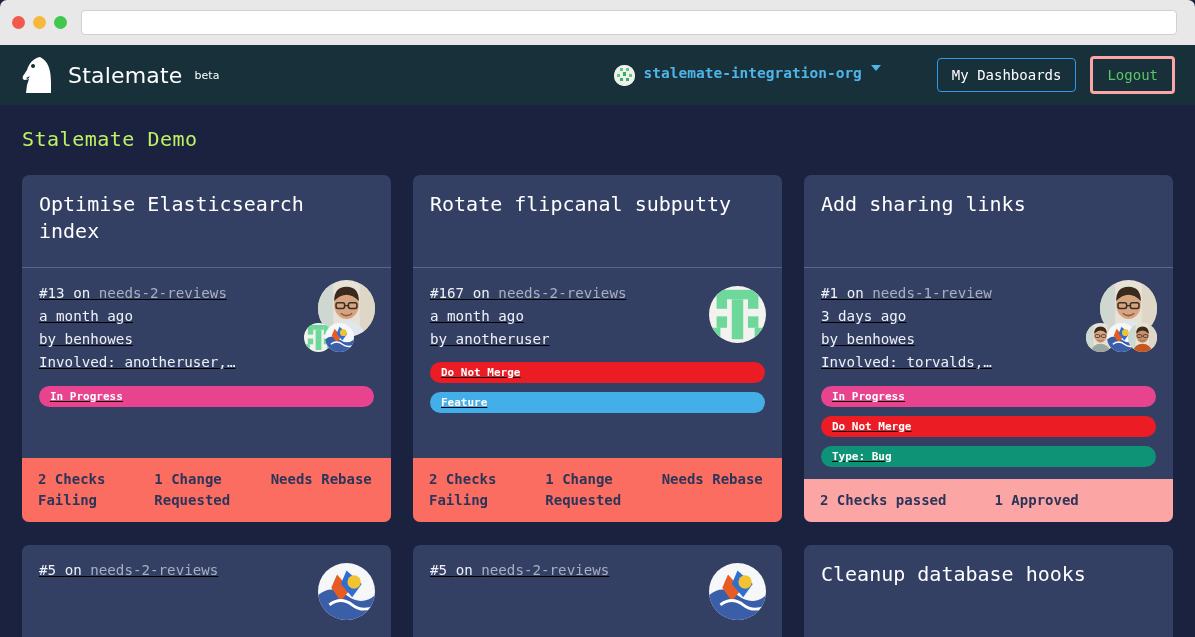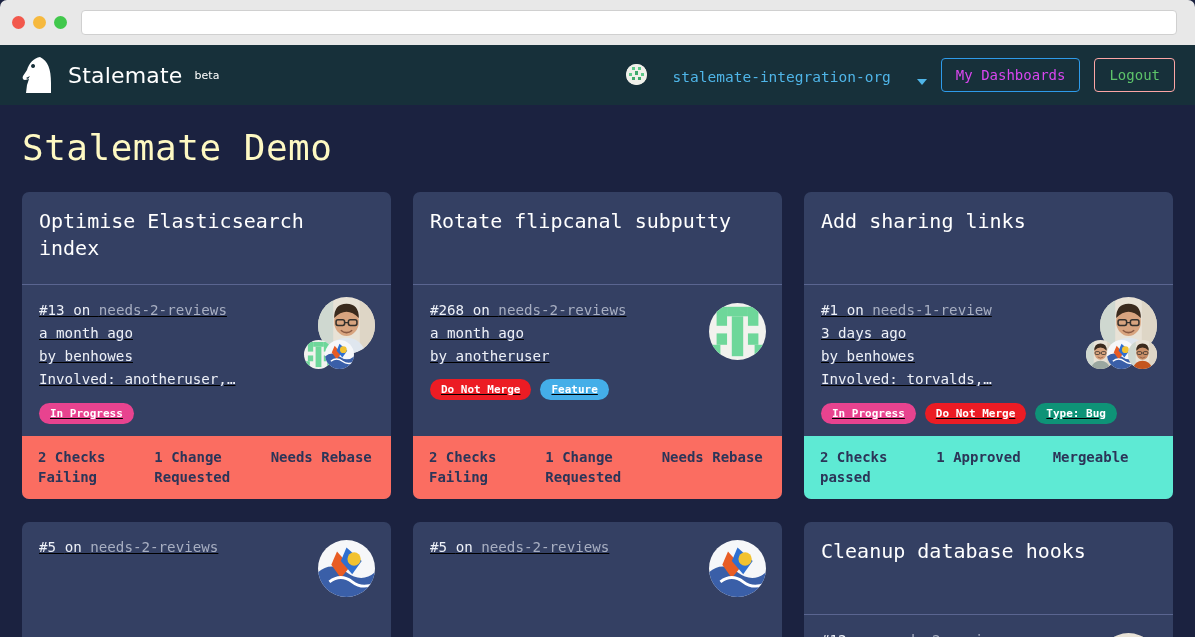--- a/index.html
+++ b/index.html
@@ -45,48 +45,48 @@
     font-family: "DejaVu Sans", "Liberation Sans", sans-serif;
     letter-spacing: .2px;
   }
   .brand-sup {
     color: #ffffff; font-size: 11px; vertical-align: super;
     font-family: "DejaVu Sans", "Liberation Sans", sans-serif;
   }
   .header-right {
     margin-left: auto; display: flex; align-items: center; gap: 14px;
   }
-  .org-picker { display: flex; align-items: flex-end; gap: 26px; cursor: pointer; }
+  .org-picker { display: flex; align-items: flex-start; gap: 9px; cursor: pointer; font-weight: bold; }
   .org-avatar {
     width: 21px; height: 21px; border-radius: 50%;
     background: #f0f0ea; display: block; position: relative; overflow: hidden;
   }
   .org-avatar svg { display: block; }
   .org-name {
     color: #4fb5e8; font-size: 14.5px;
     font-family: "DejaVu Sans Mono", monospace;
   }
   .caret {
     width: 0; height: 0;
     border-left: 5px solid transparent; border-right: 5px solid transparent;
     border-top: 6px solid #4fb5e8; display: block;
   }
   .btn {
     font-family: "DejaVu Sans Mono", monospace;
     font-size: 14px; padding: 8px 14px;
     background: transparent; border-radius: 4px; cursor: pointer;
     line-height: 1.2;
   }
-  .btn-dashboards { color: #d946ef; border: 1px solid #2e9bea; }
-  .btn-logout { color: #5dc46a; border: 1px solid #fca5a5; }
+  .btn-dashboards { color: #ffffff; border: 1px solid #2e9bea; margin-left: 42px; }
+  .btn-logout { color: #5dc46a; border: 3px solid #fca5a5; }
 
   
   .page { padding: 22px 22px 0 22px; }
   .page-title {
-    color: #fef9c3; font-size: 36px; letter-spacing: .5px;
+    color: #bef264; font-size: 20px; letter-spacing: .5px;
     margin-bottom: 24px;
     font-family: "DejaVu Sans Mono", monospace;
   }
 
   .card-grid {
     display: grid;
     grid-template-columns: repeat(3, 1fr);
     gap: 23px 22px;
   }
 
@@ -129,42 +129,42 @@
     position: absolute; bottom: 0; overflow: hidden; display: block;
   }
   .avatar-sm.p0 { right: 42px; }
   .avatar-sm.p1 { right: 21px; }
   .avatar-sm.p2 { right: 0px; }
   .avatar-solo {
     width: 57px; height: 57px; border-radius: 50%;
     position: absolute; right: 0; top: 6px; overflow: hidden; display: block;
   }
 
-  .badges { margin-top: 11px; display: flex; gap: 9px; flex-wrap: wrap; }
+  .badges { margin-top: 11px; display: flex; gap: 9px; flex-wrap: wrap; flex-direction: column; }
   .badge {
     font-family: "DejaVu Sans Mono", monospace;
     font-size: 11px; font-weight: bold;
     padding: 4px 11px; border-radius: 11px;
     color: #ffffff; white-space: nowrap; display: inline-block;
   }
 
   .card-footer {
     display: flex;
     padding: 11px 16px 12px 16px;
     gap: 12px;
   }
   .footer-item {
     flex: 1;
     font-family: "DejaVu Sans Mono", monospace;
     font-size: 14px; font-weight: bold;
     line-height: 1.45;
     color: #2c3558;
   }
   .footer-red { background: #fb6d61; }
-  .footer-green { background: #5eead4; }
+  .footer-green { background: #fca5a5; }
 </style>
 </head>
 <body>
 
 <div class="browser-chrome">
   <div class="traffic">
     <span class="dot red"></span>
     <span class="dot yellow"></span>
     <span class="dot green"></span>
   </div>
@@ -258,21 +258,21 @@
           <div class="footer-item">2 Checks Failing</div>
           <div class="footer-item">1 Change Requested</div>
           <div class="footer-item">Needs Rebase</div>
         </div>
       </div>
       <div class="card">
         <div class="card-head">
           <div class="card-title">Rotate flipcanal subputty</div>
         </div>
         <div class="card-body">
-          <div class="meta-line"><span>#268 </span><span>on </span><span class="branch">needs-2-reviews</span></div>
+          <div class="meta-line"><span>#167 </span><span>on </span><span class="branch">needs-2-reviews</span></div>
           <div class="meta-line">a month ago</div>
           <div class="meta-line">by anotheruser</div>
           <div class="avatars">
             <span class="avatar-solo"><svg width="57" height="57" viewBox="0 0 60 60">
       <rect width="60" height="60" fill="#f2f2ee"></rect>
       <rect x="8" y="4" width="11" height="20" fill="#6ed79a"></rect>
       <rect x="41" y="4" width="11" height="20" fill="#6ed79a"></rect>
       <rect x="19" y="4" width="22" height="10" fill="#6ed79a"></rect>
       <rect x="24" y="14" width="12" height="42" fill="#6ed79a"></rect>
       <rect x="8" y="32" width="11" height="12" fill="#6ed79a"></rect>
@@ -349,21 +349,20 @@
           </div>
           <div class="badges">
             <span class="badge" style="background: rgb(232, 67, 143);">In Progress</span>
             <span class="badge" style="background: rgb(236, 28, 36);">Do Not Merge</span>
             <span class="badge" style="background: rgb(14, 147, 119);">Type: Bug</span>
           </div>
         </div>
         <div class="card-footer footer-green">
           <div class="footer-item">2 Checks passed</div>
           <div class="footer-item">1 Approved</div>
-          <div class="footer-item">Mergeable</div>
         </div>
       </div>
       <div class="card">
         <div class="card-body">
           <div class="meta-line"><span>#5 </span><span>on </span><span class="branch">needs-2-reviews</span></div>
           <div class="avatars">
             <span class="avatar-solo"><svg width="57" height="57" viewBox="0 0 60 60">
     <rect width="60" height="60" fill="#f6f7f9"></rect>
     <path d="M0 34 q14 -12 30 0 q16 12 30 0 L60 60 L0 60 Z" fill="#3a5fa8"></path>
     <path d="M20 12 L34 28 L24 40 L14 26 Z" fill="#e85c24"></path>

